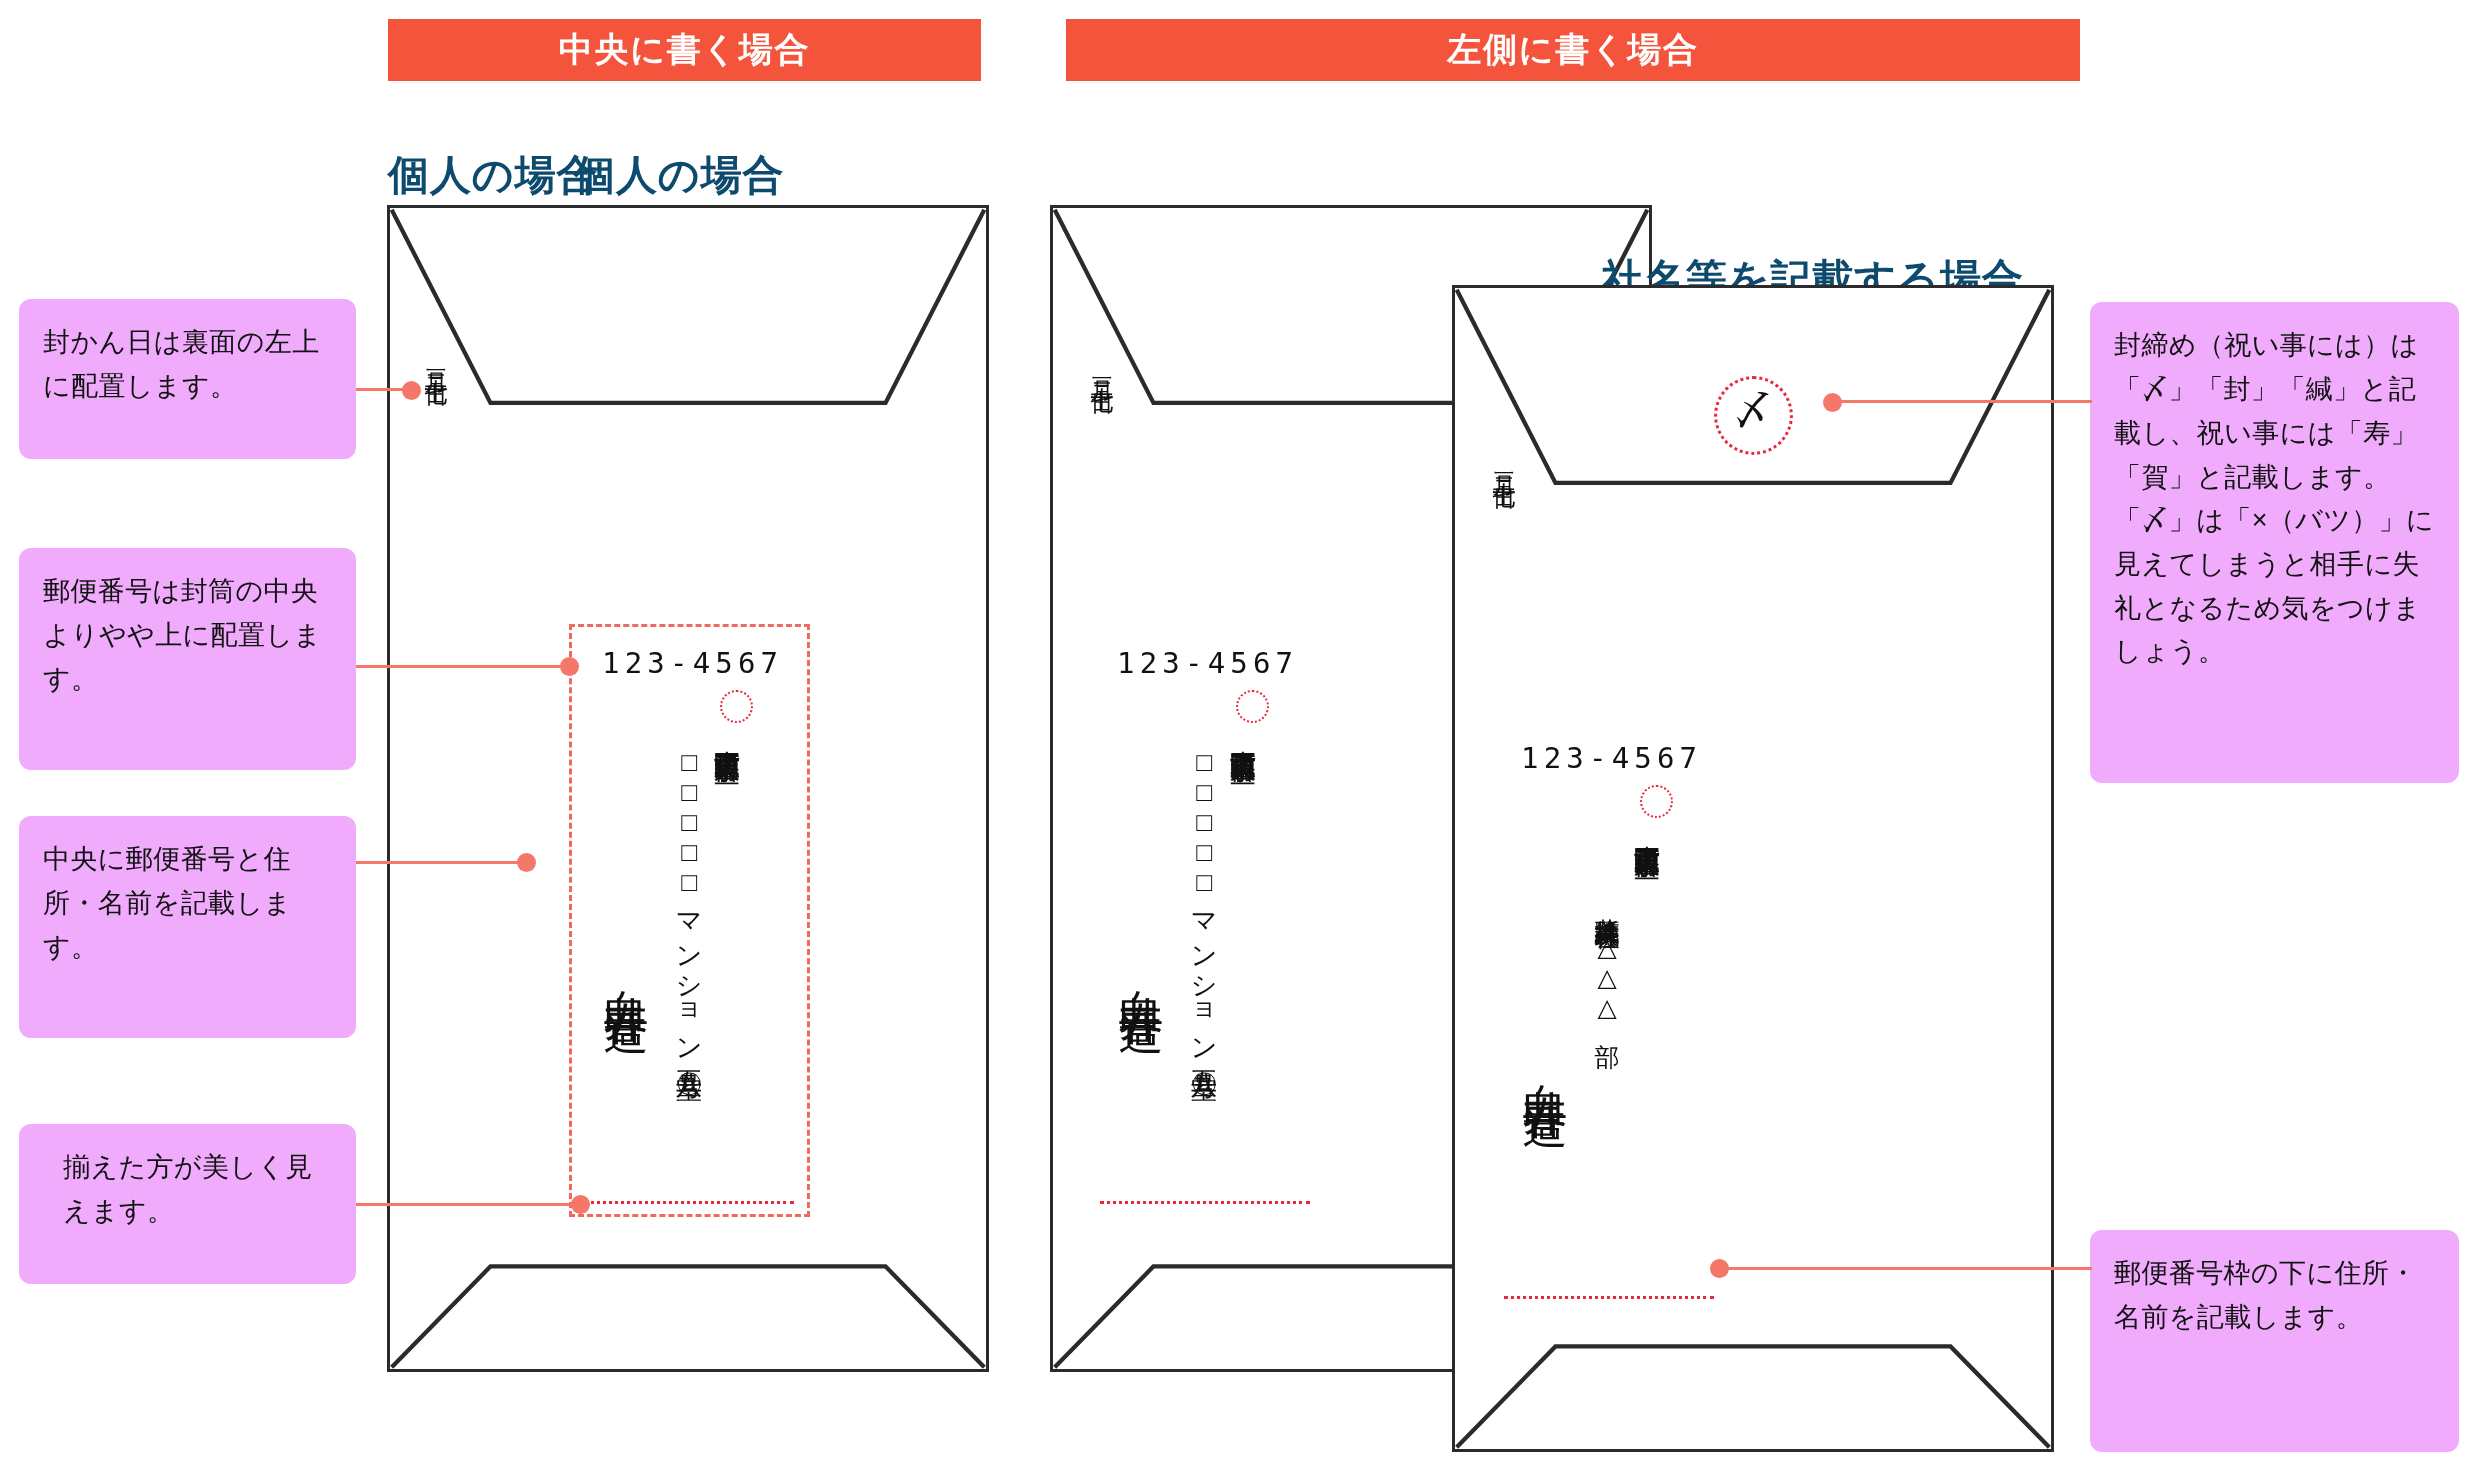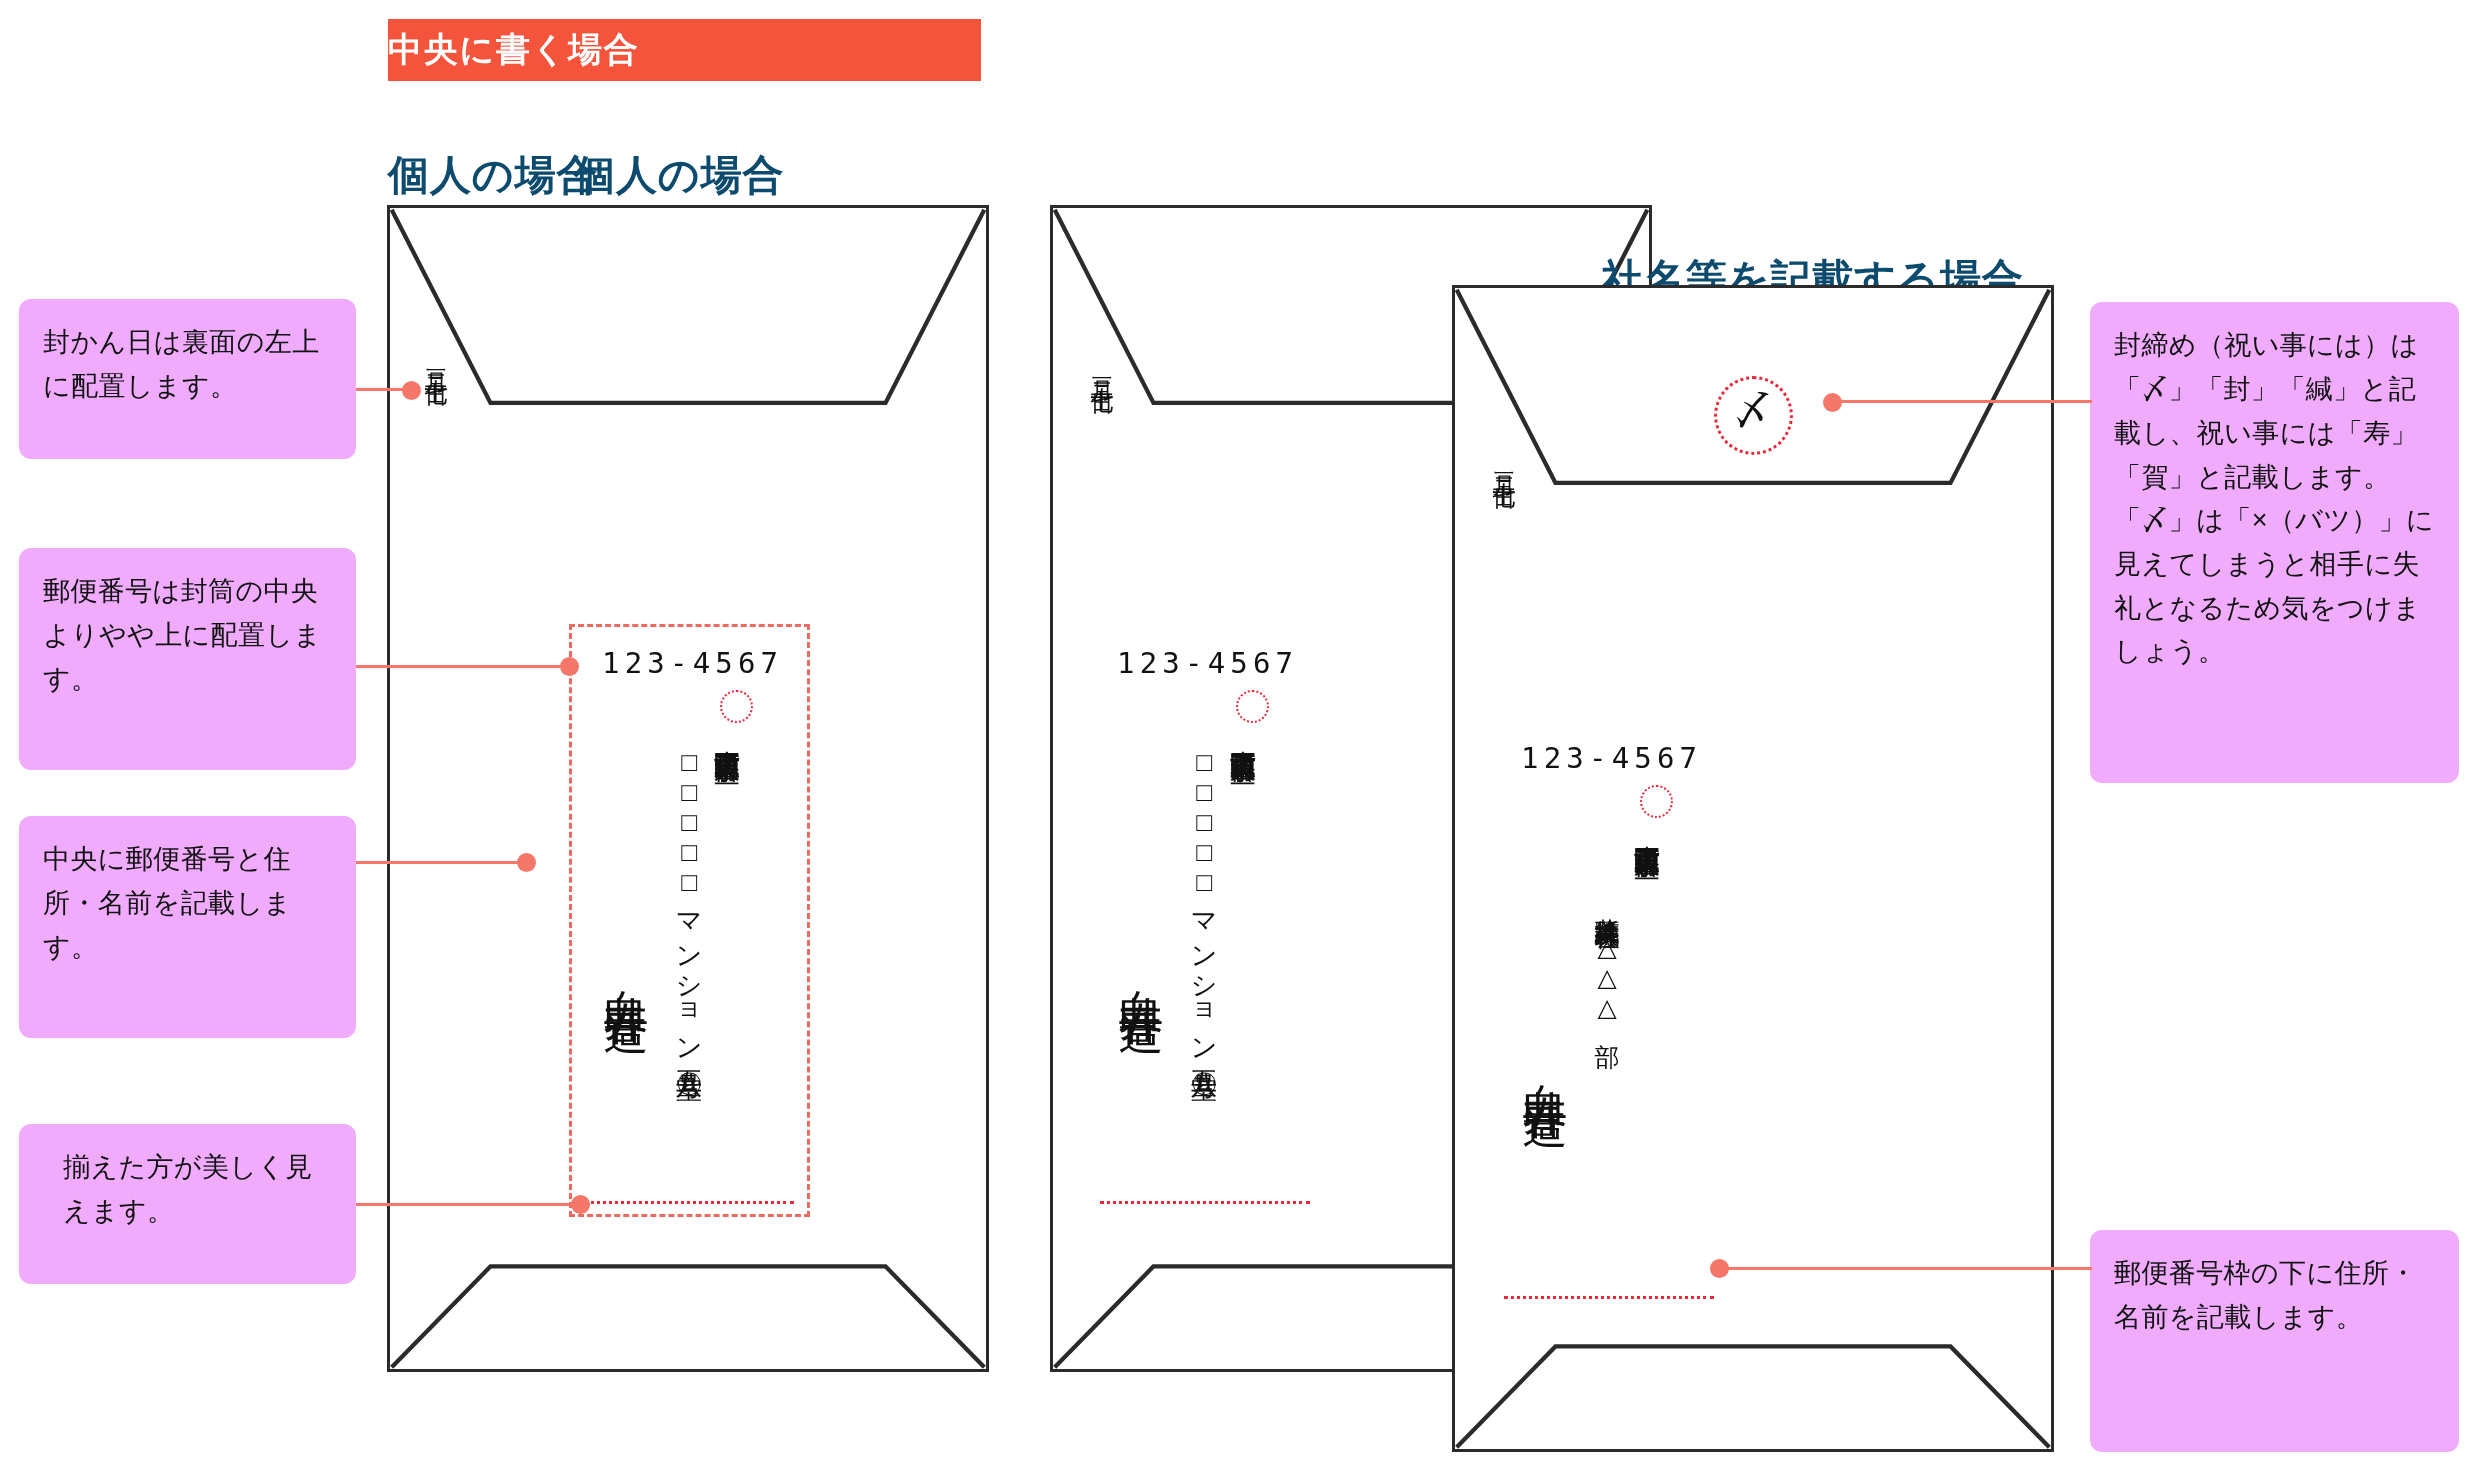--- a/index.html
+++ b/index.html
@@ -12,21 +12,21 @@
     color:#1a1a1a;
   }
   .stage{position:absolute;inset:0;}
   .abs{position:absolute;}
 
   
   .banner{
     background:#f4543c;
     color:#ffffff;
     font-weight:bold;
-    display:flex;align-items:center;justify-content:flex-start;
+    display:flex;align-items:center;justify-content:center;
     letter-spacing:1.7px;
     font-size:34px;
     box-sizing:border-box;
   }
 
   
   .env-title{
     font-weight:bold;
     font-size:41px;
     color:#0c4a6e;
@@ -125,20 +125,23 @@
 </style>
 </head>
 <body>
 
 <div class="stage">
 
   <div class="banner abs" style="left:388px;top:19px;width:593px;height:62px;">
     <span>中央に書く場合</span>
   </div>
 
+  <div class="banner abs" style="left:1066px;top:19px;width:1014px;height:62px;">
+    <span>左側に書く場合</span>
+  </div>
 
   <div class="env-title abs" style="left:388px;top:148px;">個人の場合</div>
 
   <div class="envelope" style="left:387px;top:205px;width:602px;height:1167px;">
     <svg class="env-svg" viewBox="0 0 700 1358" preserveAspectRatio="none">
       <path d="M2 2 L118 228 L582 228 L698 2" fill="none" stroke="#2b2b2b" stroke-width="5"></path>
       <path d="M2 1356 L118 1238 L582 1238 L698 1356" fill="none" stroke="#2b2b2b" stroke-width="5"></path>
     </svg>
   </div>
 

